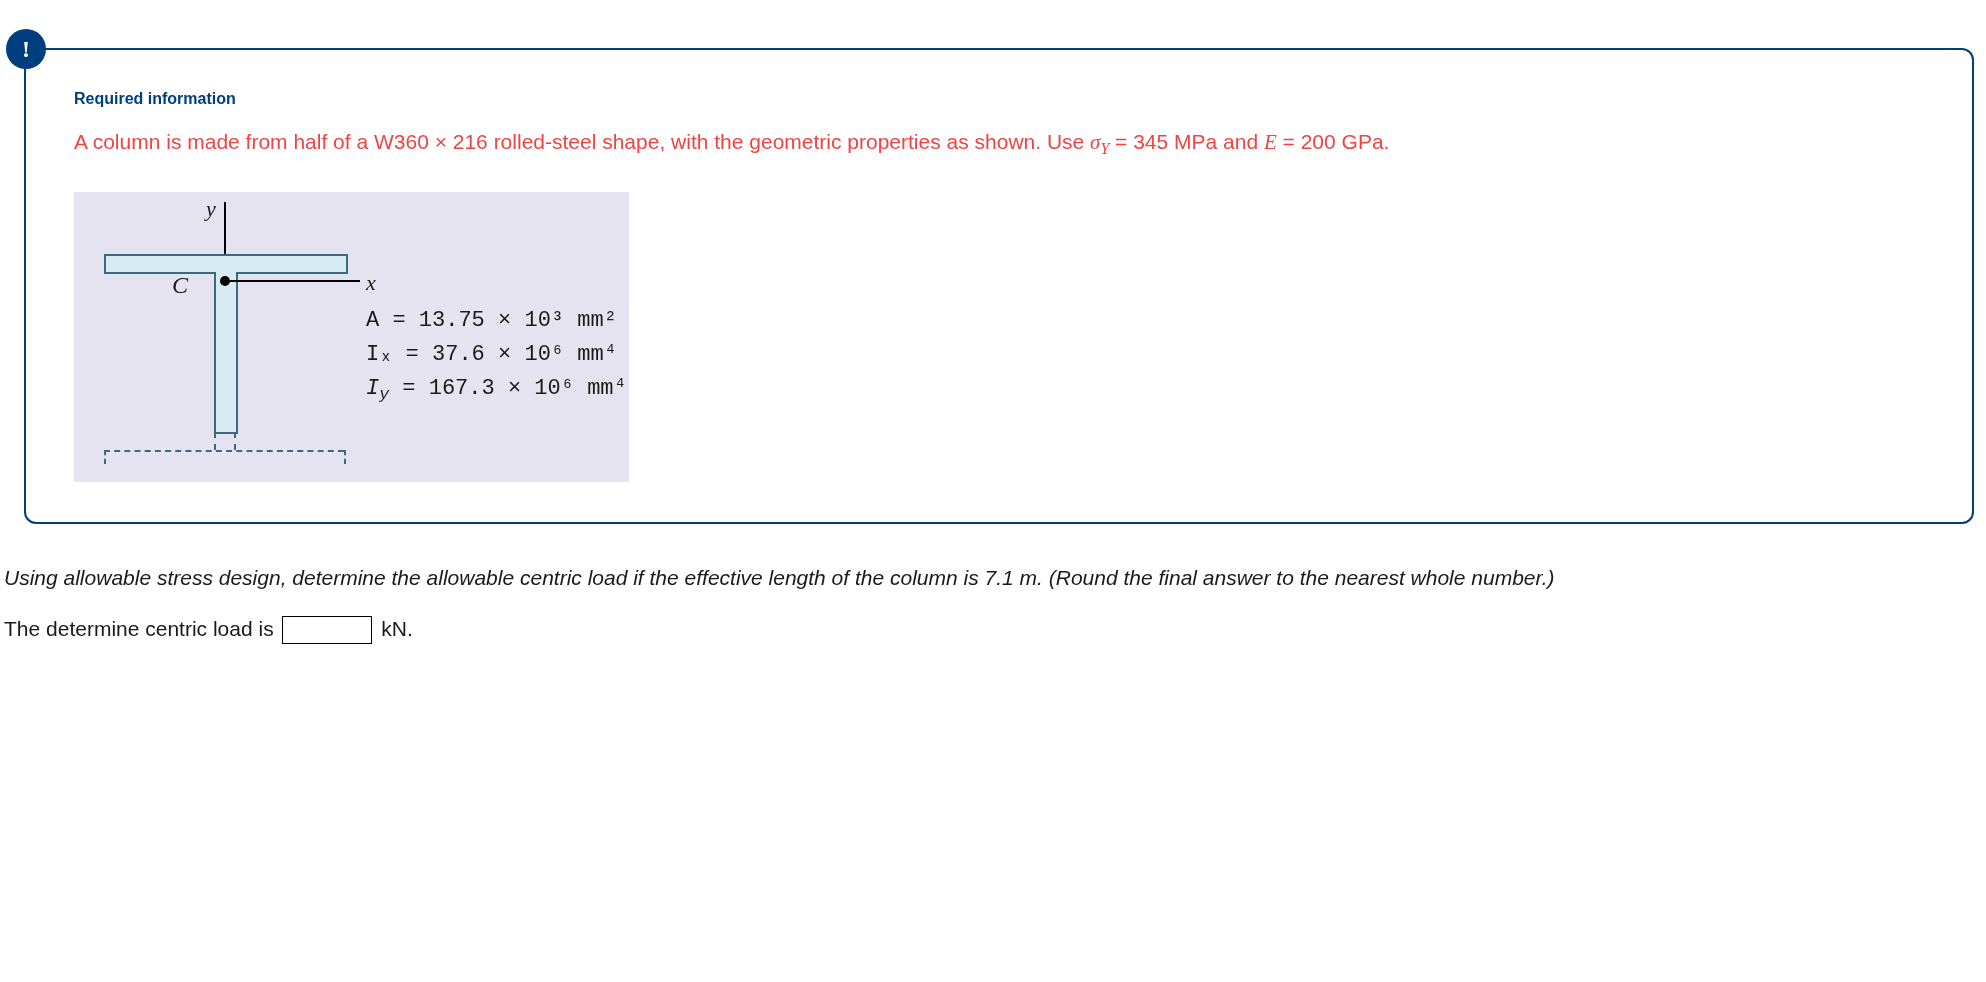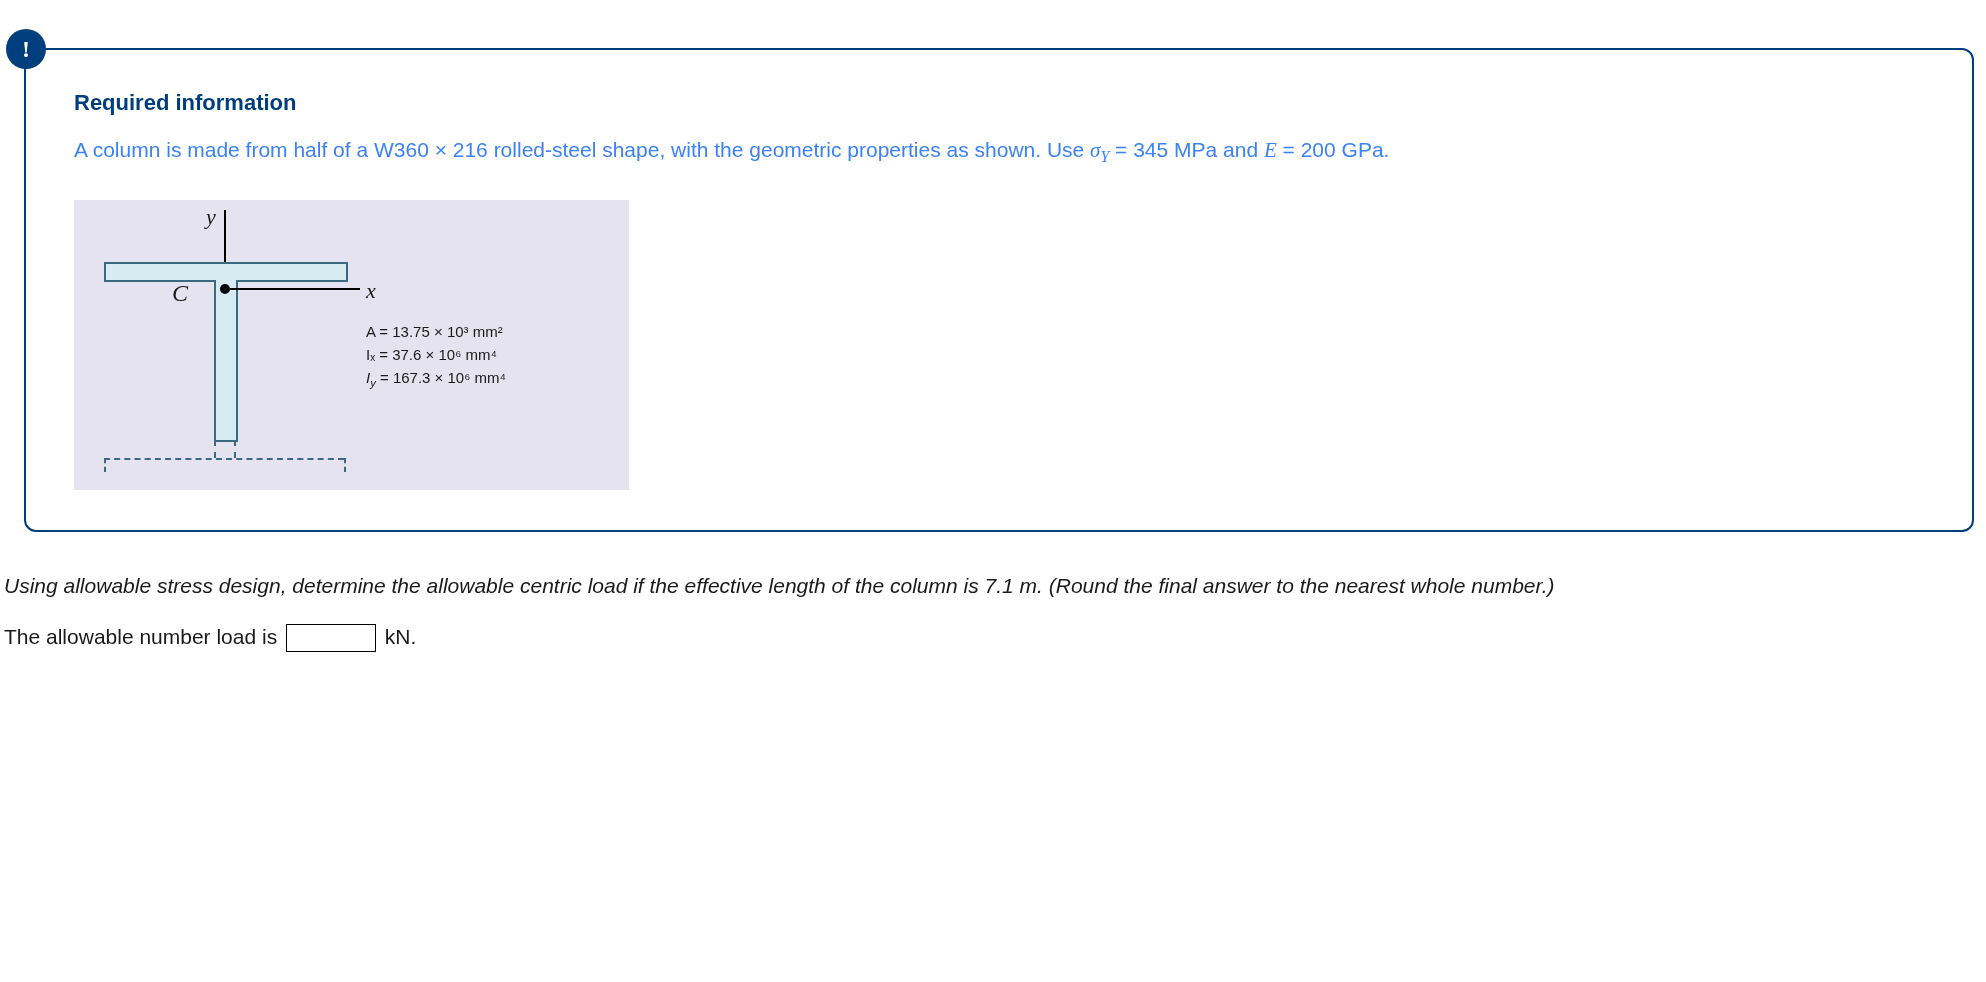--- a/index.html
+++ b/index.html
@@ -33,25 +33,25 @@
   .info-box {
     position: relative;
     margin: 48px 12px 0 24px;
     border: 2px solid #003e7e;
     border-radius: 12px;
     padding: 40px 44px 40px 48px;
   }
   .req-heading {
     color: #003e7e;
     font-weight: bold;
-    font-size: 22px;
+    font-size: 16px;
     margin-bottom: 18px;
   }
   .problem-text {
-    color: #3b82f6;
+    color: #ef4444;
     line-height: 1.55;
   }
   .ital { font-style: italic; font-family: "Times New Roman", serif; }
   .sub { font-style: italic; font-family: "Times New Roman", serif; }
   .figure {
     margin-top: 30px;
     width: 555px;
     height: 290px;
     background: #e5e3ef;
     position: relative;
@@ -134,23 +134,23 @@
     position: absolute;
     left: 98px;
     top: 80px;
     font-family: "Times New Roman", serif;
     font-style: italic;
     font-size: 24px;
   }
   .fig-data {
     position: absolute;
     left: 292px;
-    top: 120px;
-    font-family: Liberation Sans, sans-serif;
-    font-size: 15px;
+    top: 112px;
+    font-family: Liberation Mono, monospace;
+    font-size: 22px;
     line-height: 1.55;
   }
   .fig-data .row { white-space: nowrap; }
   sub { font-size: 0.75em; }
   .below {
     margin: 38px 12px 0 4px;
     line-height: 1.55;
     font-style: italic;
   }
   .answer-line {
@@ -206,14 +206,14 @@
       <div class="row">
         <span style="font-style:italic">I</span><sub style="font-style:italic">y</sub><span> = 167.3 × 10⁶ mm⁴</span>
       </div>
     </div>
   </div>
 </div>
 
 <div class="below">Using allowable stress design, determine the allowable centric load if the effective length of the column is 7.1 m. (Round the final answer to the nearest whole number.)</div>
 
 <div class="answer-line">
-  <span>The allowable number load is </span><input class="answer-input" type="text" value="" style=""><span> kN.</span>
+  <span>The determine centric load is </span><input class="answer-input" type="text" value="" style=""><span> kN.</span>
 </div>
 
 </body></html>

